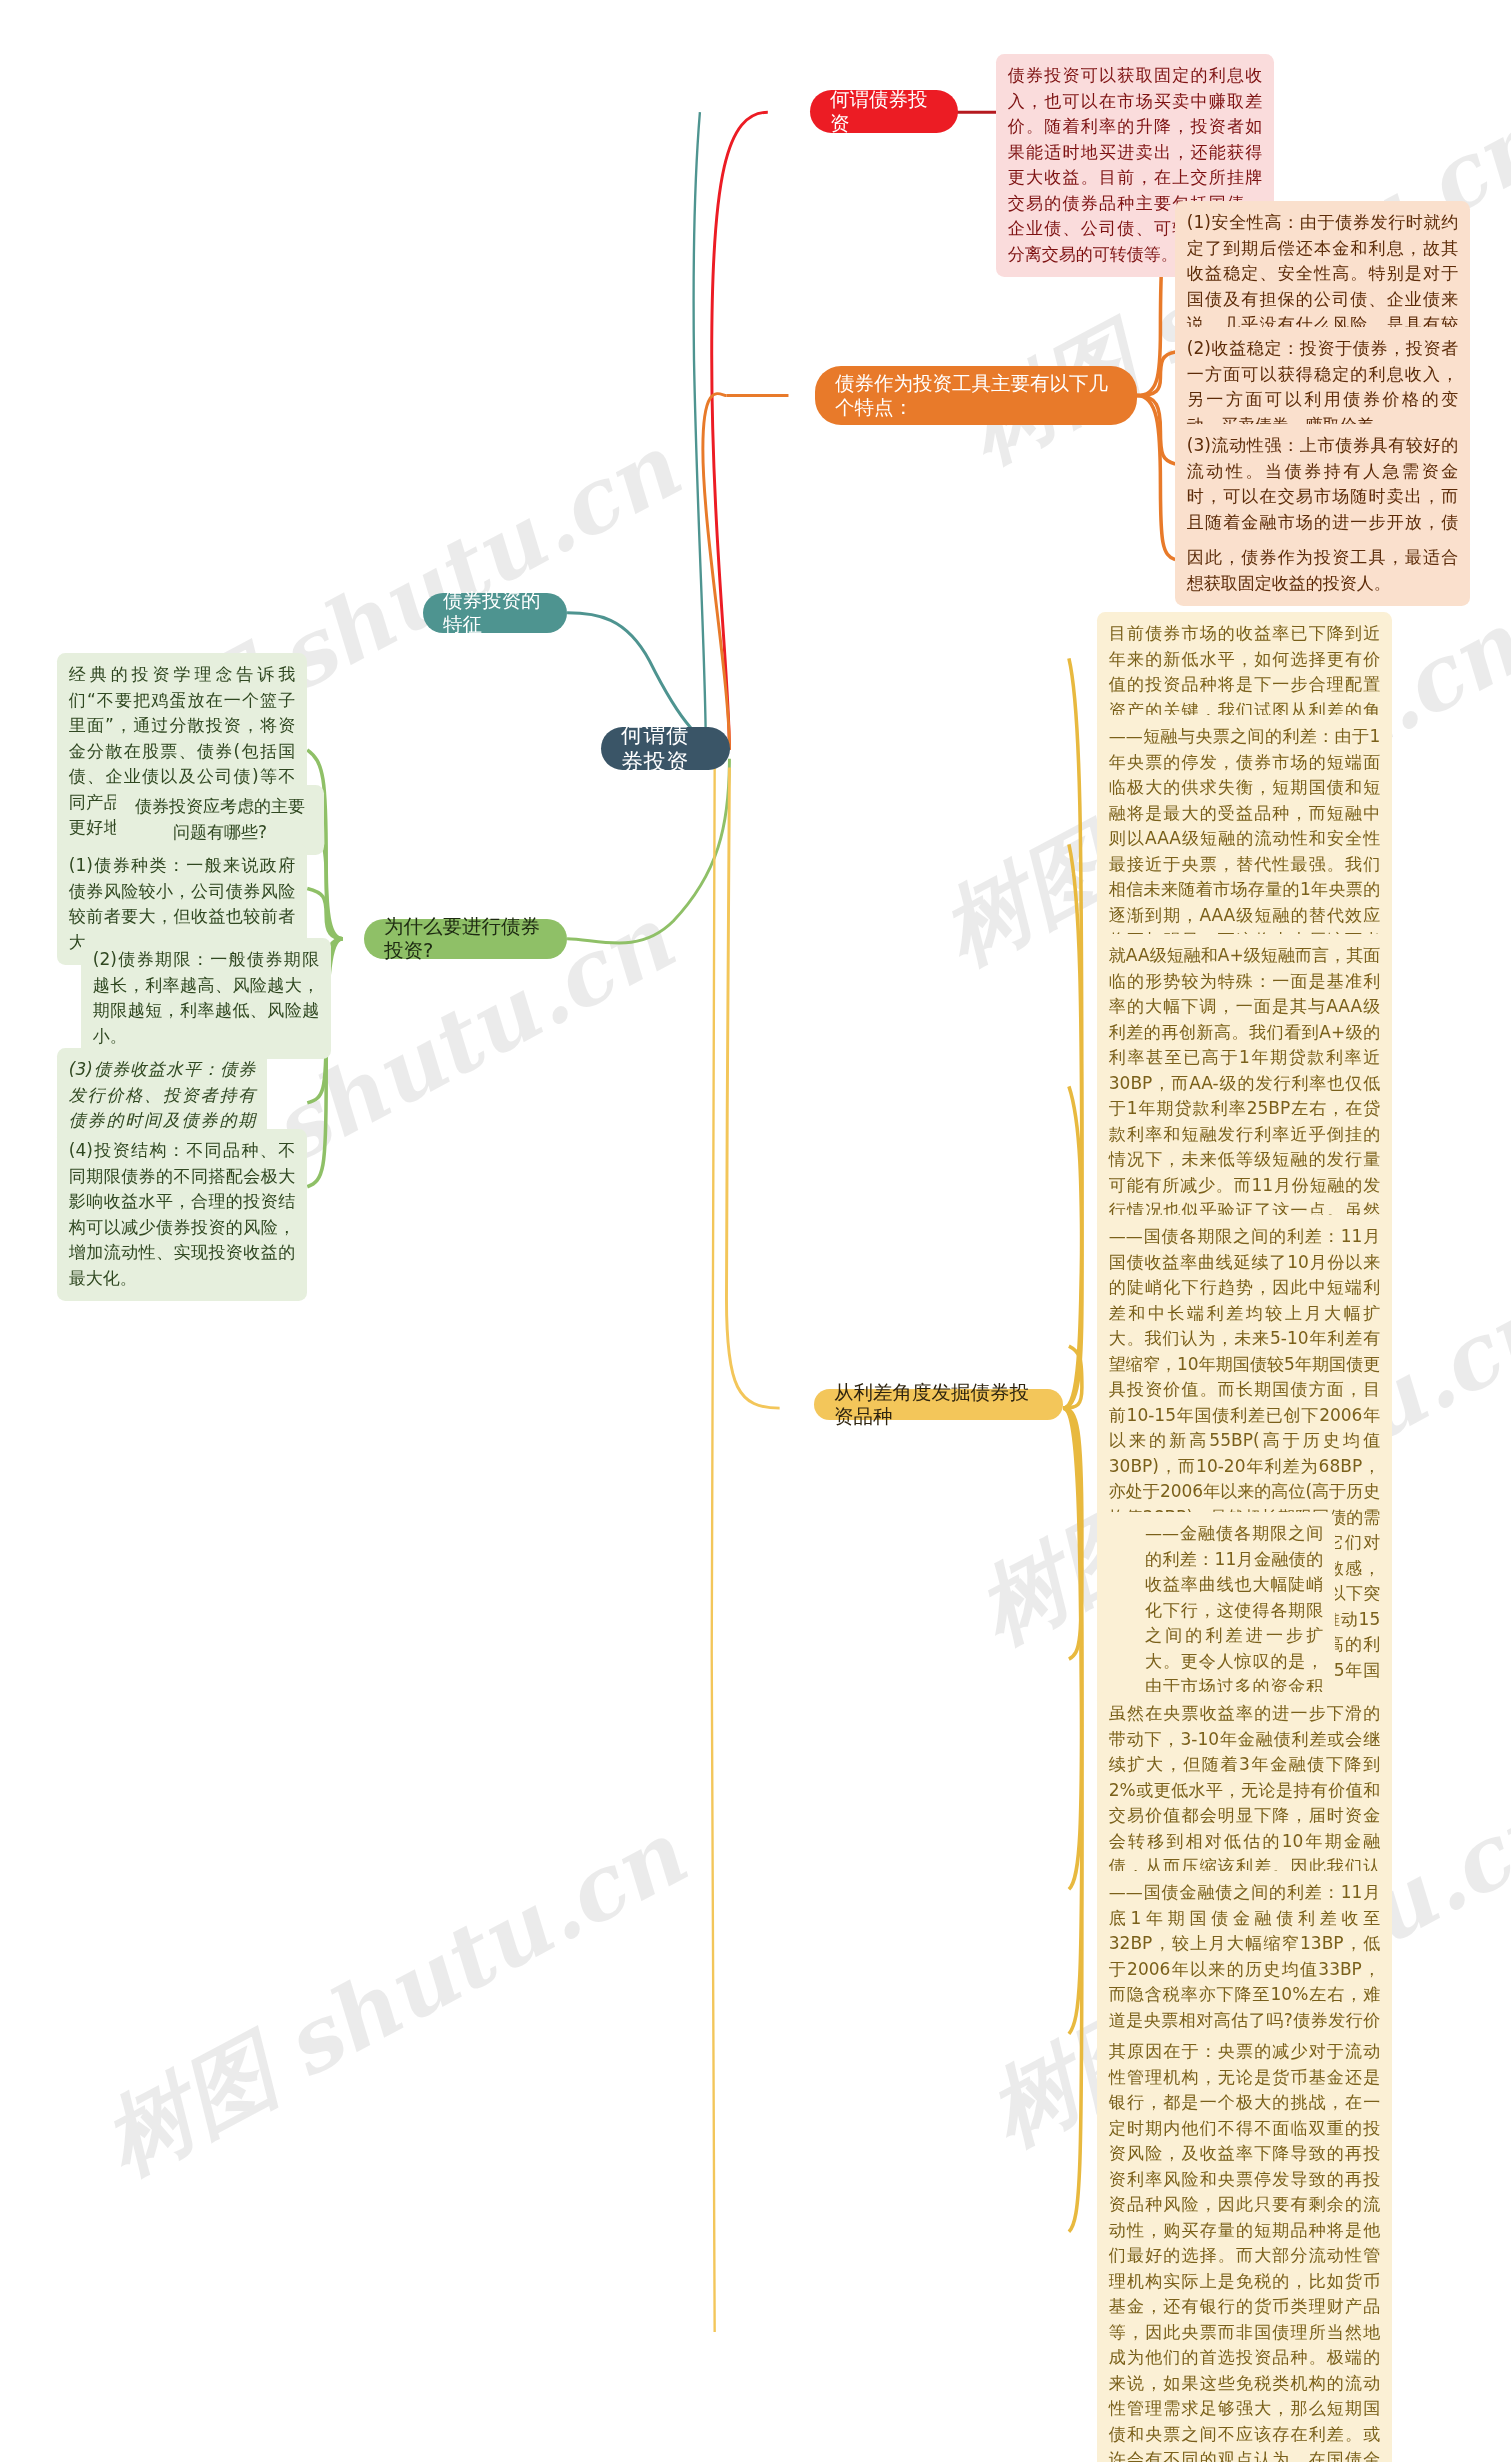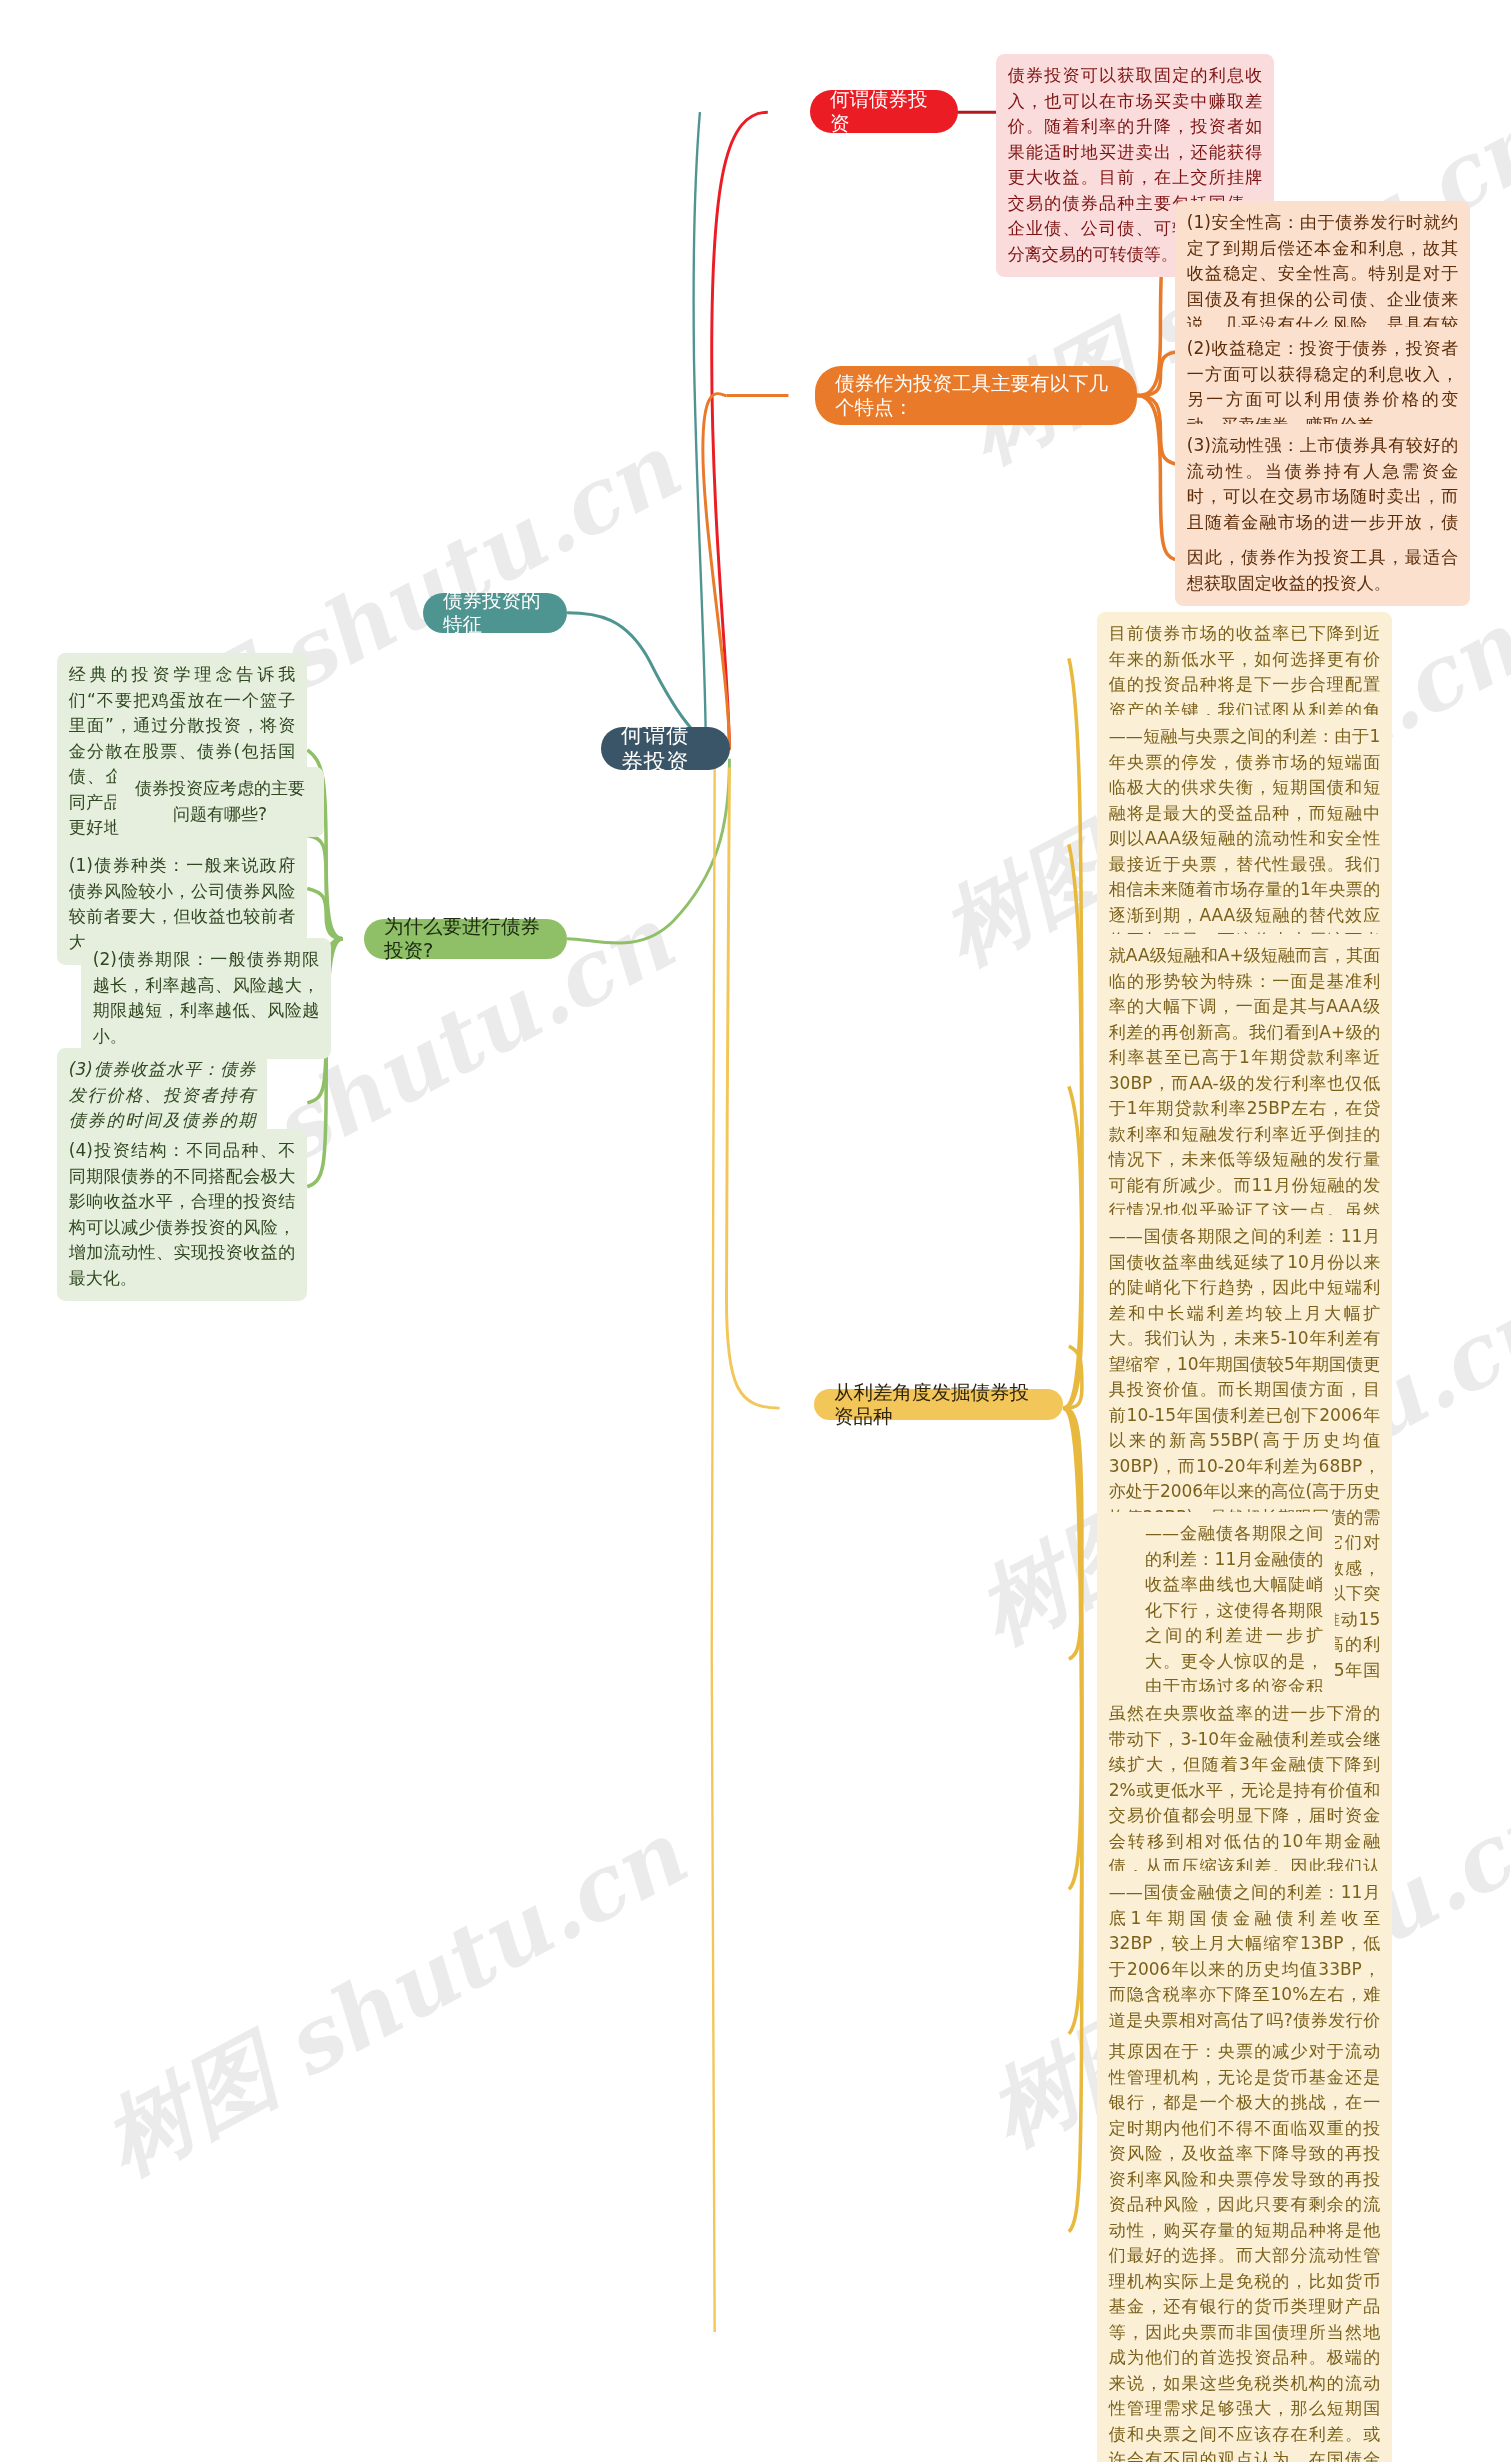--- a/index.html
+++ b/index.html
@@ -122,21 +122,21 @@
   <div class="node pill br-teal" style="left:423px;top:593px;width:144px;height:40px;justify-content:center;">
     <span class="lbl">债券投资的特征</span>
   </div>
 
   <div class="node pill br-green" style="left:364px;top:919px;width:203px;height:40px;justify-content:center;">
     <span class="lbl">为什么要进行债券投资?</span>
   </div>
   <div class="node leaf lf-green" style="left:57px;top:653px;width:250px;">
     <span class="lbl">经典的投资学理念告诉我们“不要把鸡蛋放在一个篮子里面”，通过分散投资，将资金分散在股票、债券(包括国债、企业债以及公司债)等不同产品上，形成投资组合，会更好地实现投资安全性、收益性与流动性的良好结合。</span>
   </div>
-  <div class="node leaf lf-green center" style="left:116px;top:767px;width:208px;">
+  <div class="node leaf lf-green center" style="left:116px;top:785px;width:208px;">
     <span class="lbl">债券投资应考虑的主要问题有哪些?</span>
   </div>
   <div class="node leaf lf-green" style="left:57px;top:844px;width:250px;">
     <span class="lbl">(1)债券种类：一般来说政府债券风险较小，公司债券风险较前者要大，但收益也较前者大。</span>
   </div>
   <div class="node leaf lf-green" style="left:57px;top:938px;width:250px;margin-left:24px;">
     <span class="lbl">(2)债券期限：一般债券期限越长，利率越高、风险越大，期限越短，利率越低、风险越小。</span>
   </div>
   <div class="node leaf lf-green" style="left:57px;top:1048px;width:210px;font-style:italic;">
     <span class="lbl">(3)债券收益水平：债券发行价格、投资者持有债券的时间及债券的期限结构等都会影响债券收益水平。</span>

